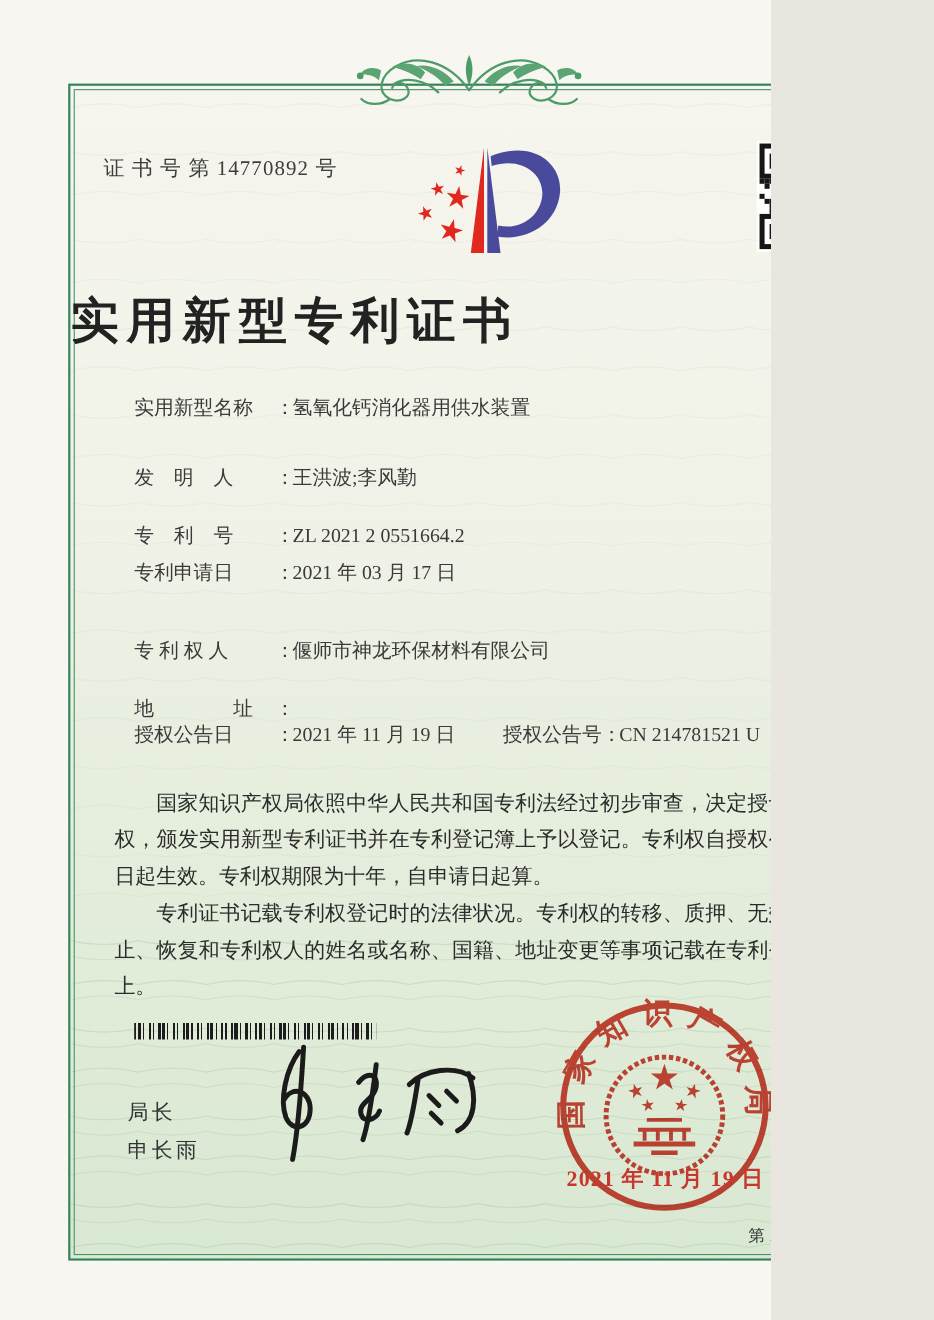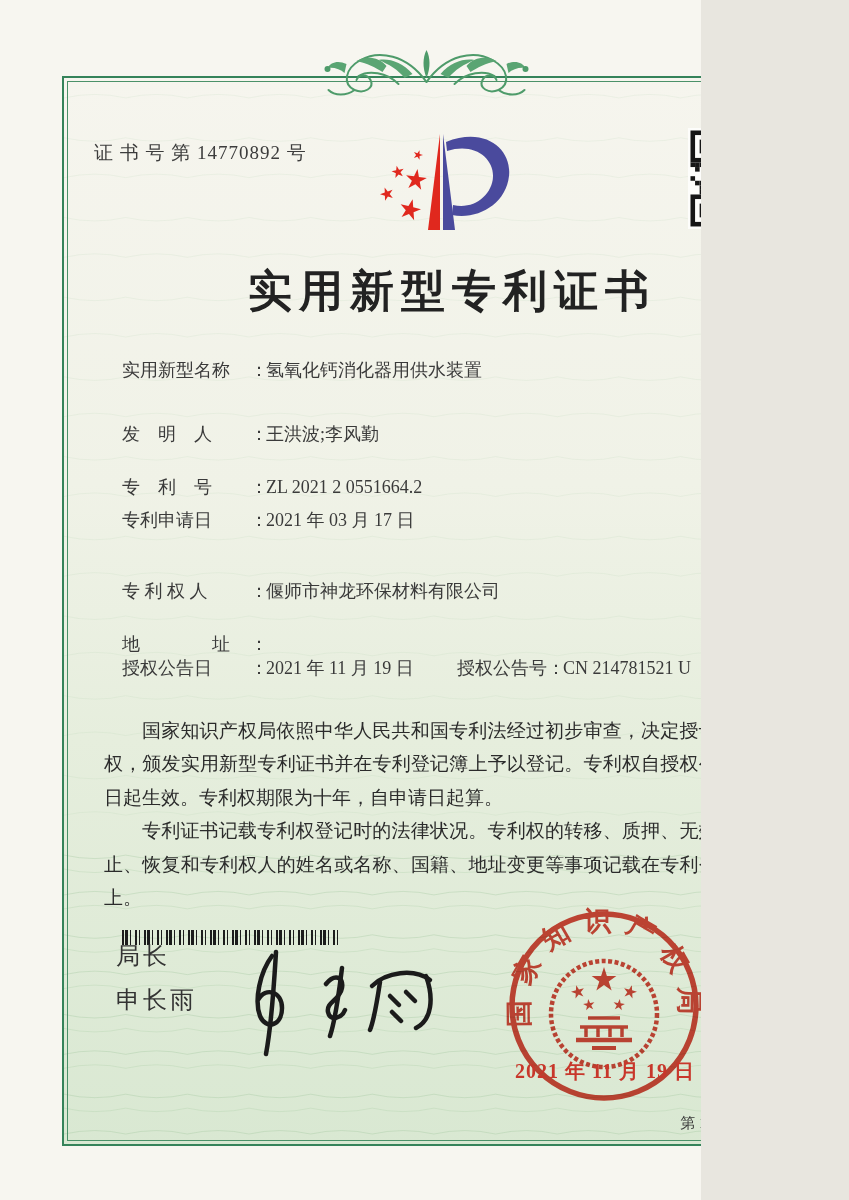--- a/index.html
+++ b/index.html
@@ -7,35 +7,35 @@
         font-family:"Liberation Serif","DejaVu Serif",serif;color:#2f2f2f;}
   .frame{position:absolute;left:62px;top:76px;width:724px;height:1070px;box-sizing:border-box;
          border:2px solid #35835a;
          background:linear-gradient(180deg,#f6f5ee 0%,#f0f2e7 38%,#e6eedd 62%,#d9e8d2 100%);}
   .frame-inner{position:absolute;inset:3px;border:1px solid #4b9169;pointer-events:none;}
   .content{position:absolute;inset:0;}
   #waves{position:absolute;inset:0;width:100%;height:100%;pointer-events:none;}
   .cert-no{position:absolute;left:30px;top:62px;font-size:19px;letter-spacing:1px;color:#3c3c3c;}
   .logo{position:absolute;left:278px;top:44px;}
   .qr{position:absolute;left:624px;top:50px;background:#fdfdfb;padding:2px;}
-  .title{position:absolute;left:0;top:184px;width:100%;text-align:center;font-size:44px;
-         font-weight:700;letter-spacing:7px;color:#222;padding-left:28px;}
+  .title{position:absolute;left:0;top:184px;width:100%;font-size:44px;
+         font-weight:700;letter-spacing:7px;color:#222;}
   .row{position:absolute;left:58px;right:30px;display:flex;font-size:18px;color:#3a3a3a;line-height:1.4;}
   .lbl{display:inline-block;width:128px;white-space:pre;flex:none;}
   .colon{flex:none;width:16px;}
   .val{white-space:pre;}
   .grant-no-group{position:absolute;left:335px;top:0;display:flex;}
   .body-text{position:absolute;left:40px;top:636px;width:652px;font-size:19px;line-height:1.76;
              text-align:justify;color:#2b2b2b;}
   .body-text p{margin:0;text-indent:2em;}
   .barcode{position:absolute;left:58px;top:852px;width:220px;height:15px;
            background:repeating-linear-gradient(90deg,#1c1c1c 0 2px,transparent 2px 3px,
              #1c1c1c 3px 6px,transparent 6px 8px,#1c1c1c 8px 9px,transparent 9px 13px,
              #1c1c1c 13px 15px,transparent 15px 17px,#1c1c1c 17px 18px,transparent 18px 22px);}
-  .director{position:absolute;left:52px;top:856px;font-size:24px;line-height:1.85;
+  .director{position:absolute;left:52px;top:916px;font-size:19px;line-height:1.85;
             letter-spacing:3px;color:#333;font-family:Liberation Sans, sans-serif;}
   .director div{margin:0;}
   .signature{position:absolute;left:150px;top:866px;}
   .seal{position:absolute;left:440px;top:828px;mix-blend-mode:multiply;opacity:.93;}
   .seal-date{position:absolute;left:436px;top:980px;width:210px;text-align:center;
              color:#c8372b;font-size:20px;letter-spacing:1px;font-weight:600;}
   .page-info{position:absolute;left:0;top:1036px;width:100%;text-align:right;font-size:15px;color:#3a3a3a;}
   .back-note{position:absolute;left:0;top:1164px;width:100%;text-align:center;font-size:16px;
              letter-spacing:2px;color:#3b3b3b;}
   .ornament{position:absolute;left:230px;top:-34px;pointer-events:none;}

